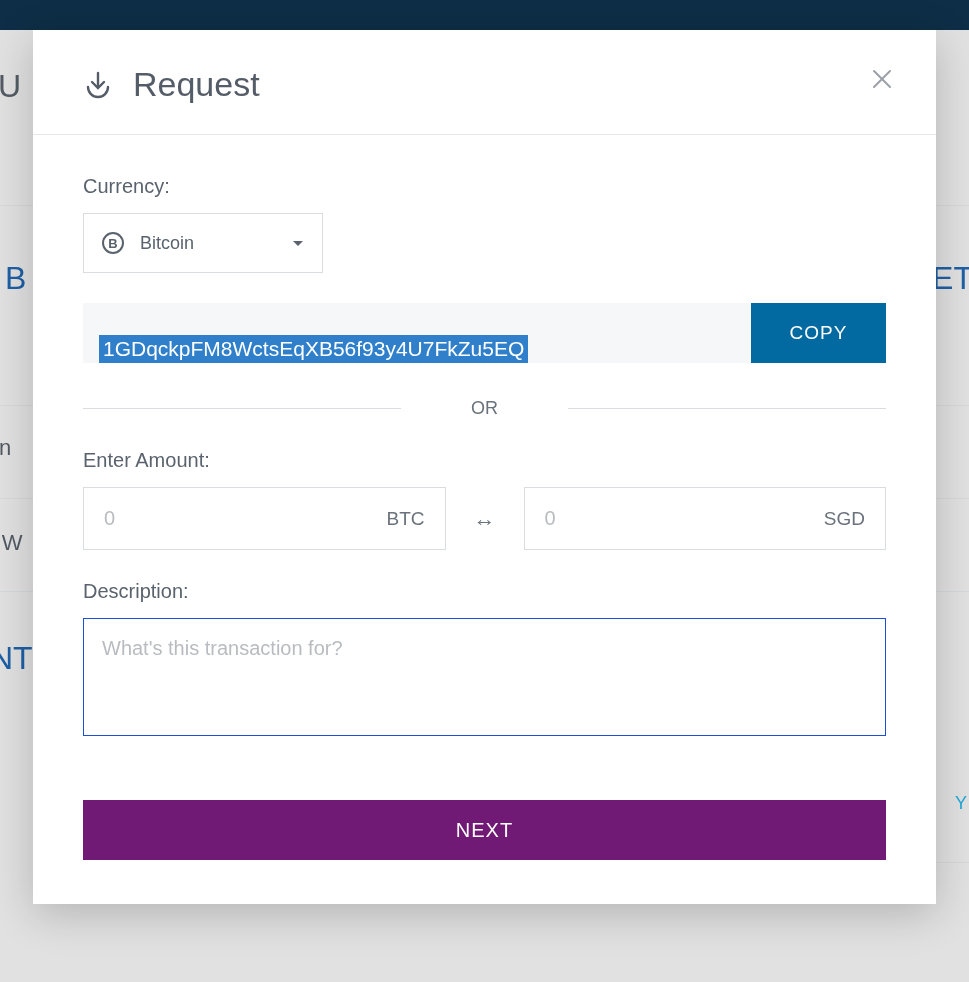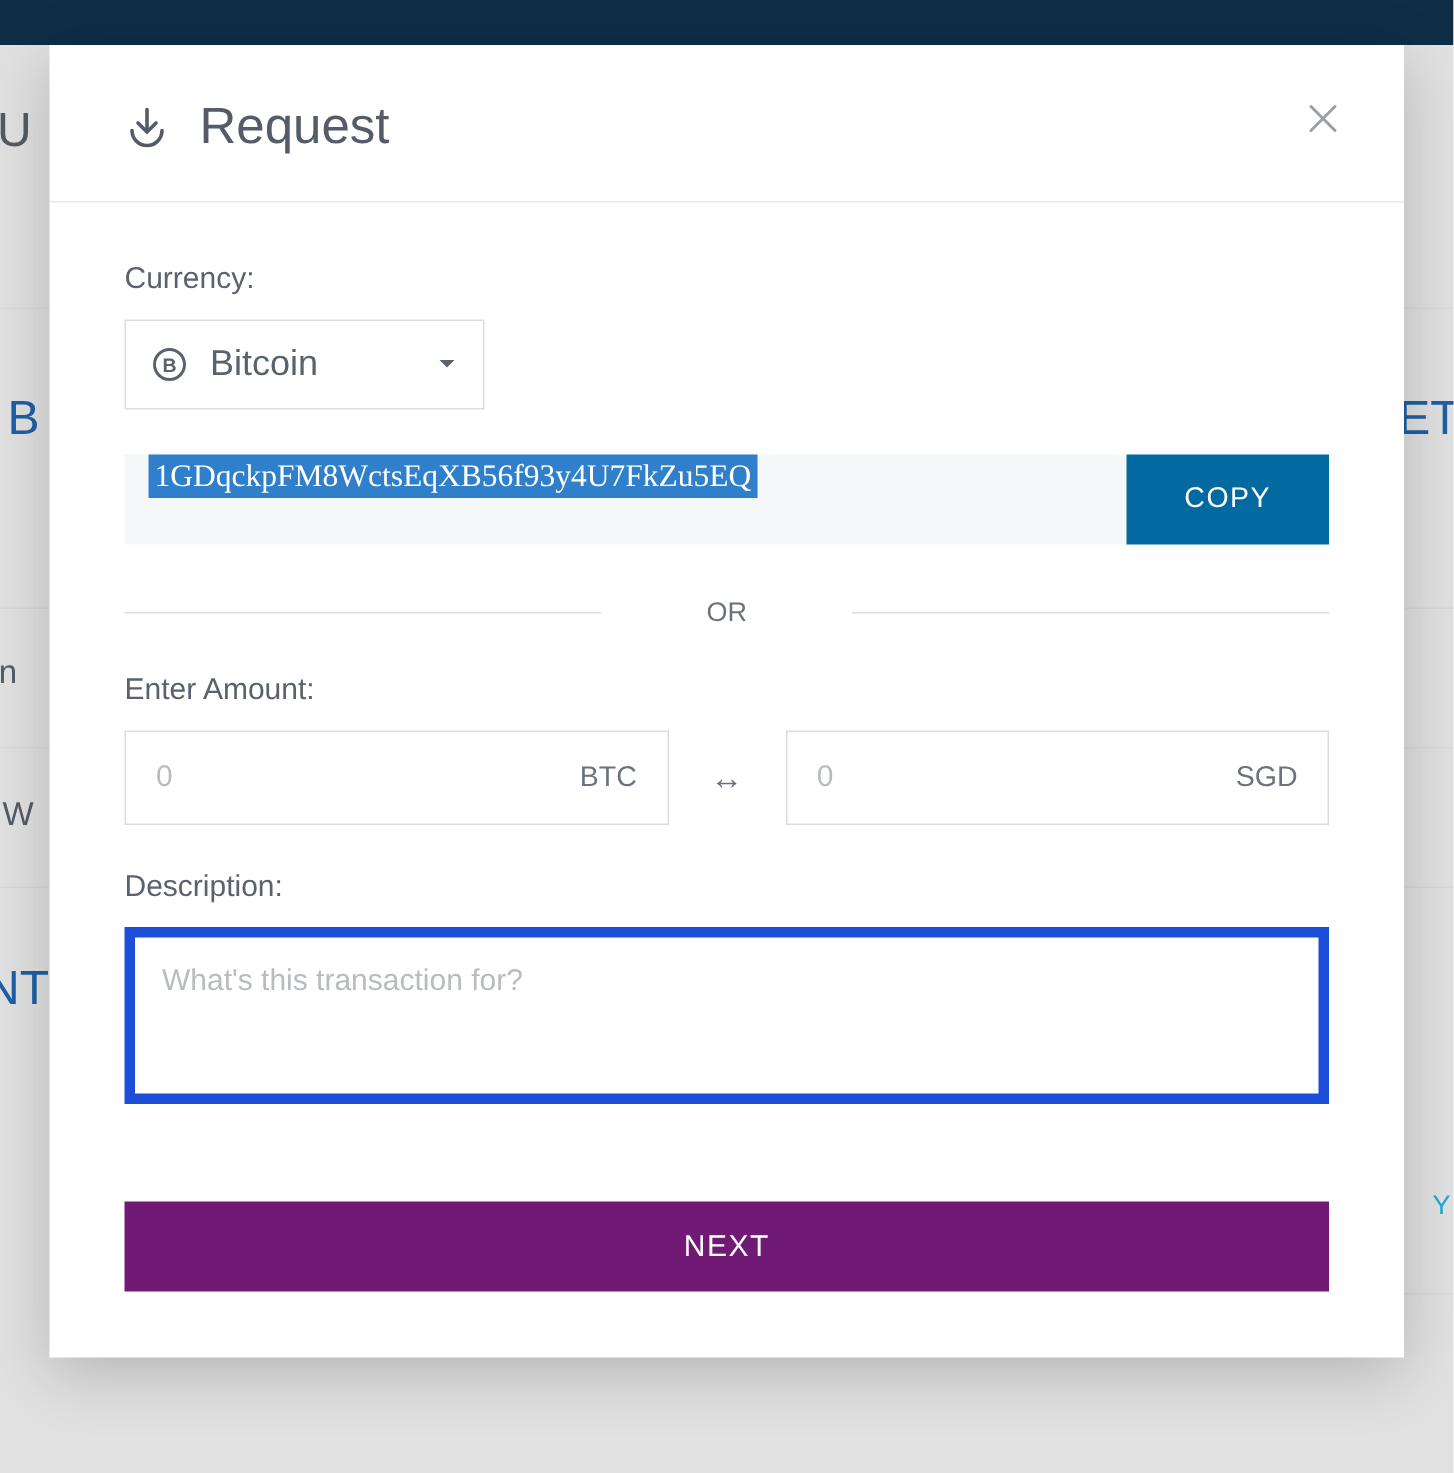--- a/index.html
+++ b/index.html
@@ -101,21 +101,21 @@
     border: 2px solid #5a636d;
     border-radius: 50%;
     display: flex;
     align-items: center;
     justify-content: center;
     font-size: 13px;
     color: #5a636d;
     font-weight: 700;
   }
   .currency-select .coin-name {
-    font-size: 24px;
+    font-size: 18px;
     color: #5a636d;
     margin-left: 16px;
   }
   .currency-select .caret {
     position: absolute;
     right: 18px;
     top: 50%;
     transform: translateY(-50%);
   }
   .section { margin-bottom: 30px; }
@@ -143,25 +143,24 @@
     cursor: pointer;
   }
   .address-box {
     display: flex;
     height: 60px;
   }
   .address-value {
     flex: 1;
     background: #f6f7f8;
     display: flex;
-    align-items: flex-start;
+    align-items: flex-end;
     padding: 0 16px;
     font-size: 21px;
     color: #fff;
-    font-family: Liberation Serif, serif;
   }
   .address-value span {
     background: #2f7fcb;
     padding: 2px 4px;
   }
   .copy-btn {
     width: 135px;
     background: #0369a1;
     color: #fff;
     font-size: 19px;
@@ -211,21 +210,21 @@
     font-size: 19px;
     color: #6a727b;
   }
   .swap-icon {
     font-size: 22px;
     color: #6a727b;
   }
   .desc-textarea {
     width: 100%;
     height: 118px;
-    border: 7px solid #1d4ed8;
+    border: 1px solid #1d4ed8;
     padding: 18px;
     font-size: 20px;
     font-family: inherit;
     color: #5a636d;
     resize: none;
     outline: none;
   }
   .desc-textarea::placeholder { color: #b8bcc0; }
   .next-btn {
     width: 100%;

